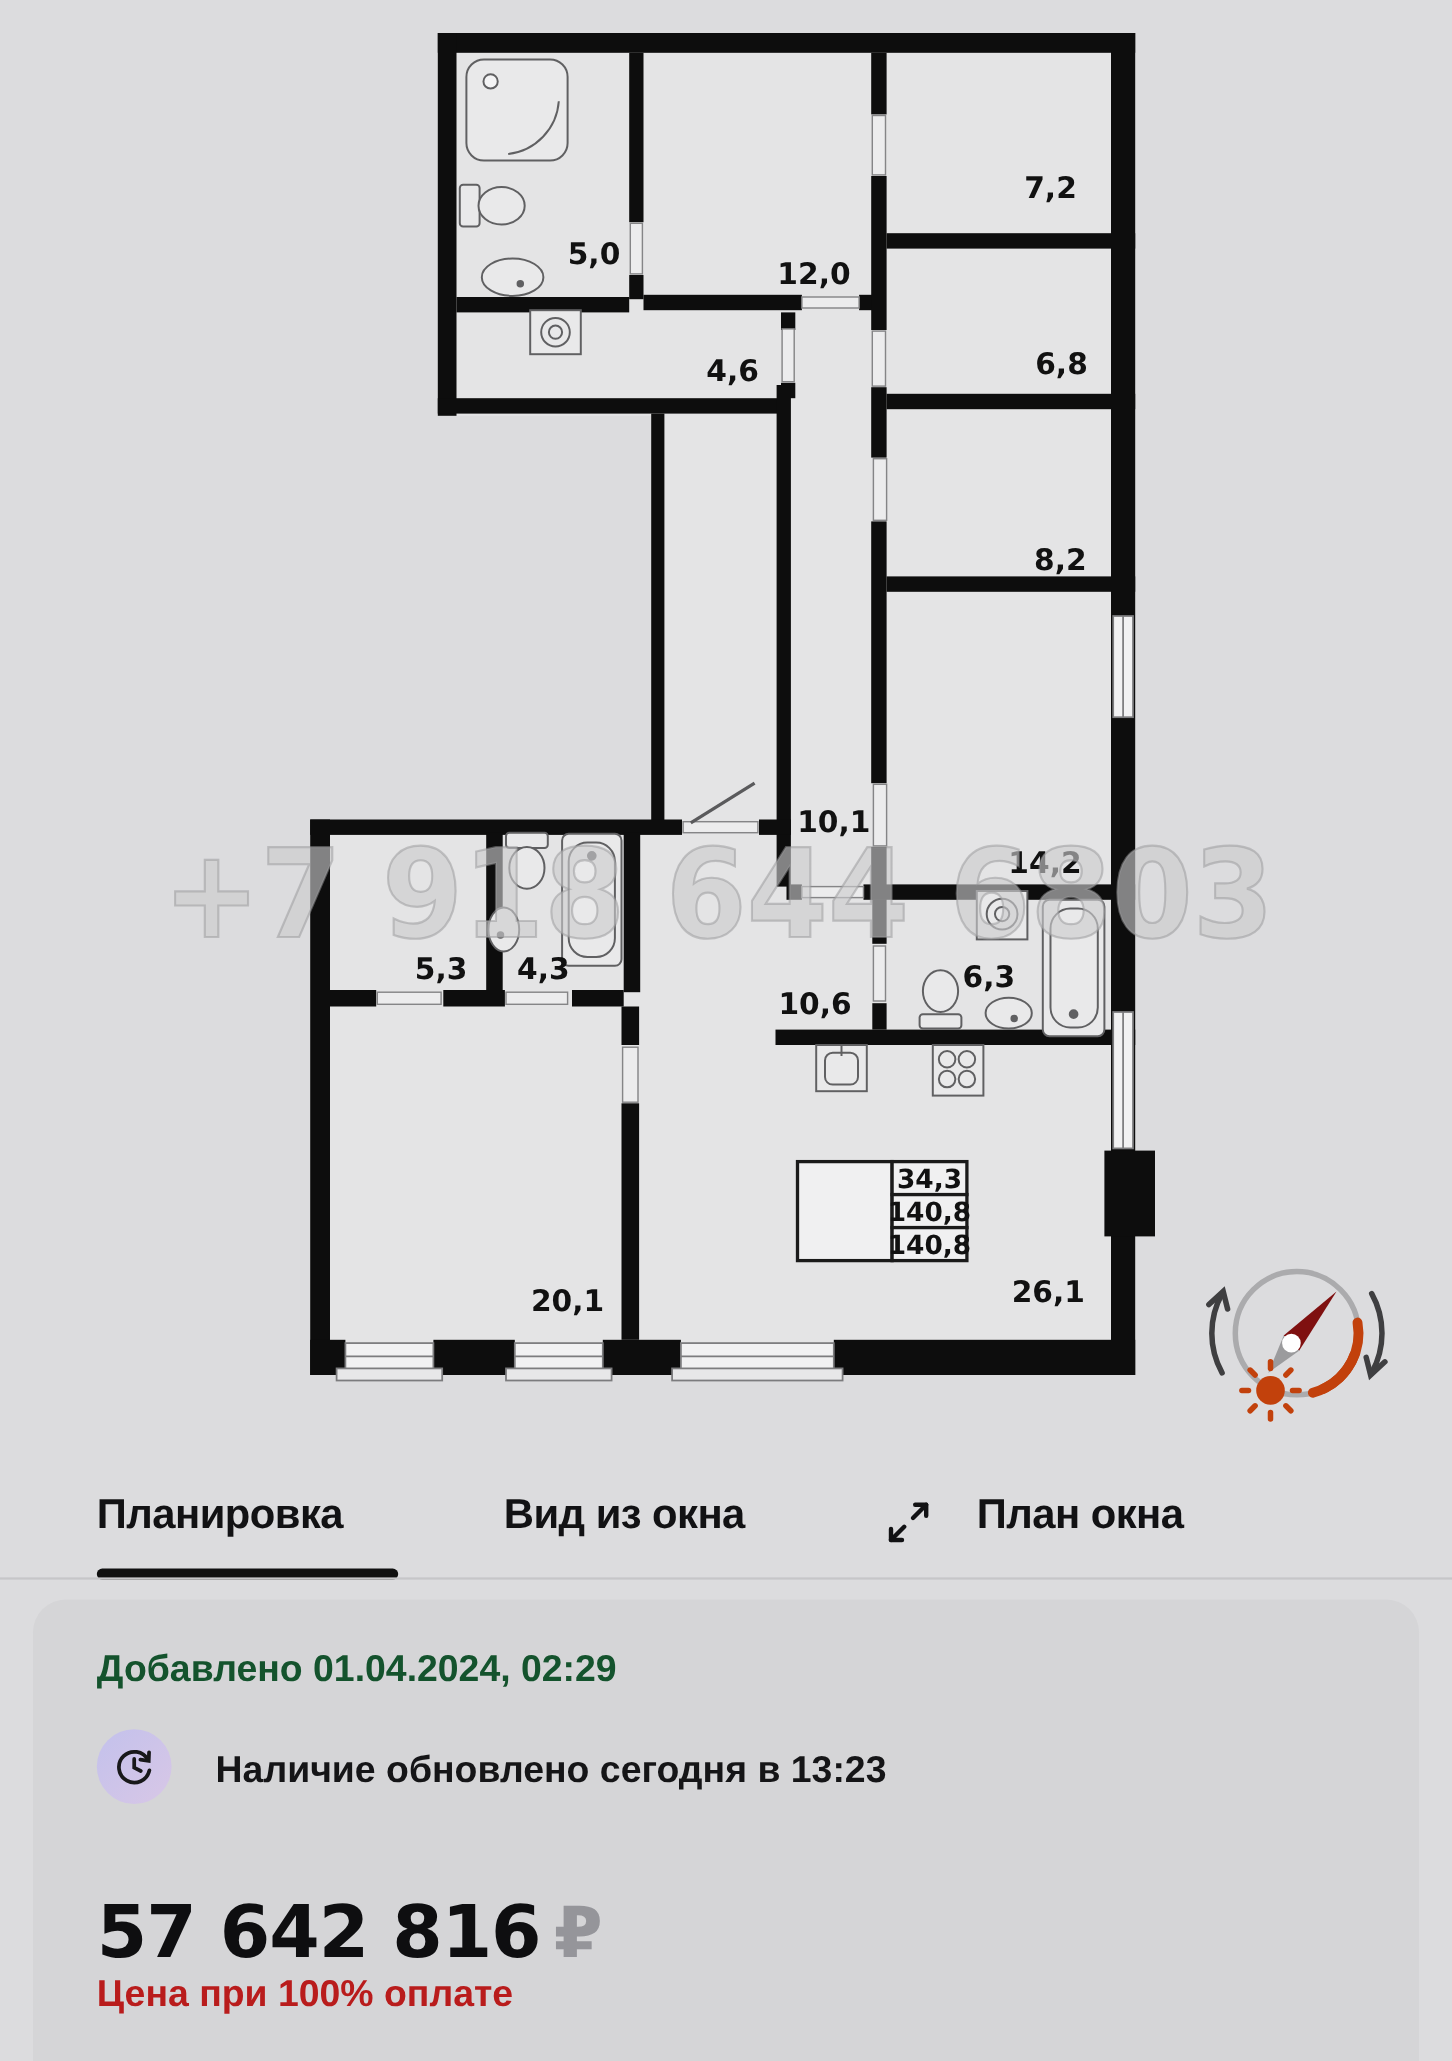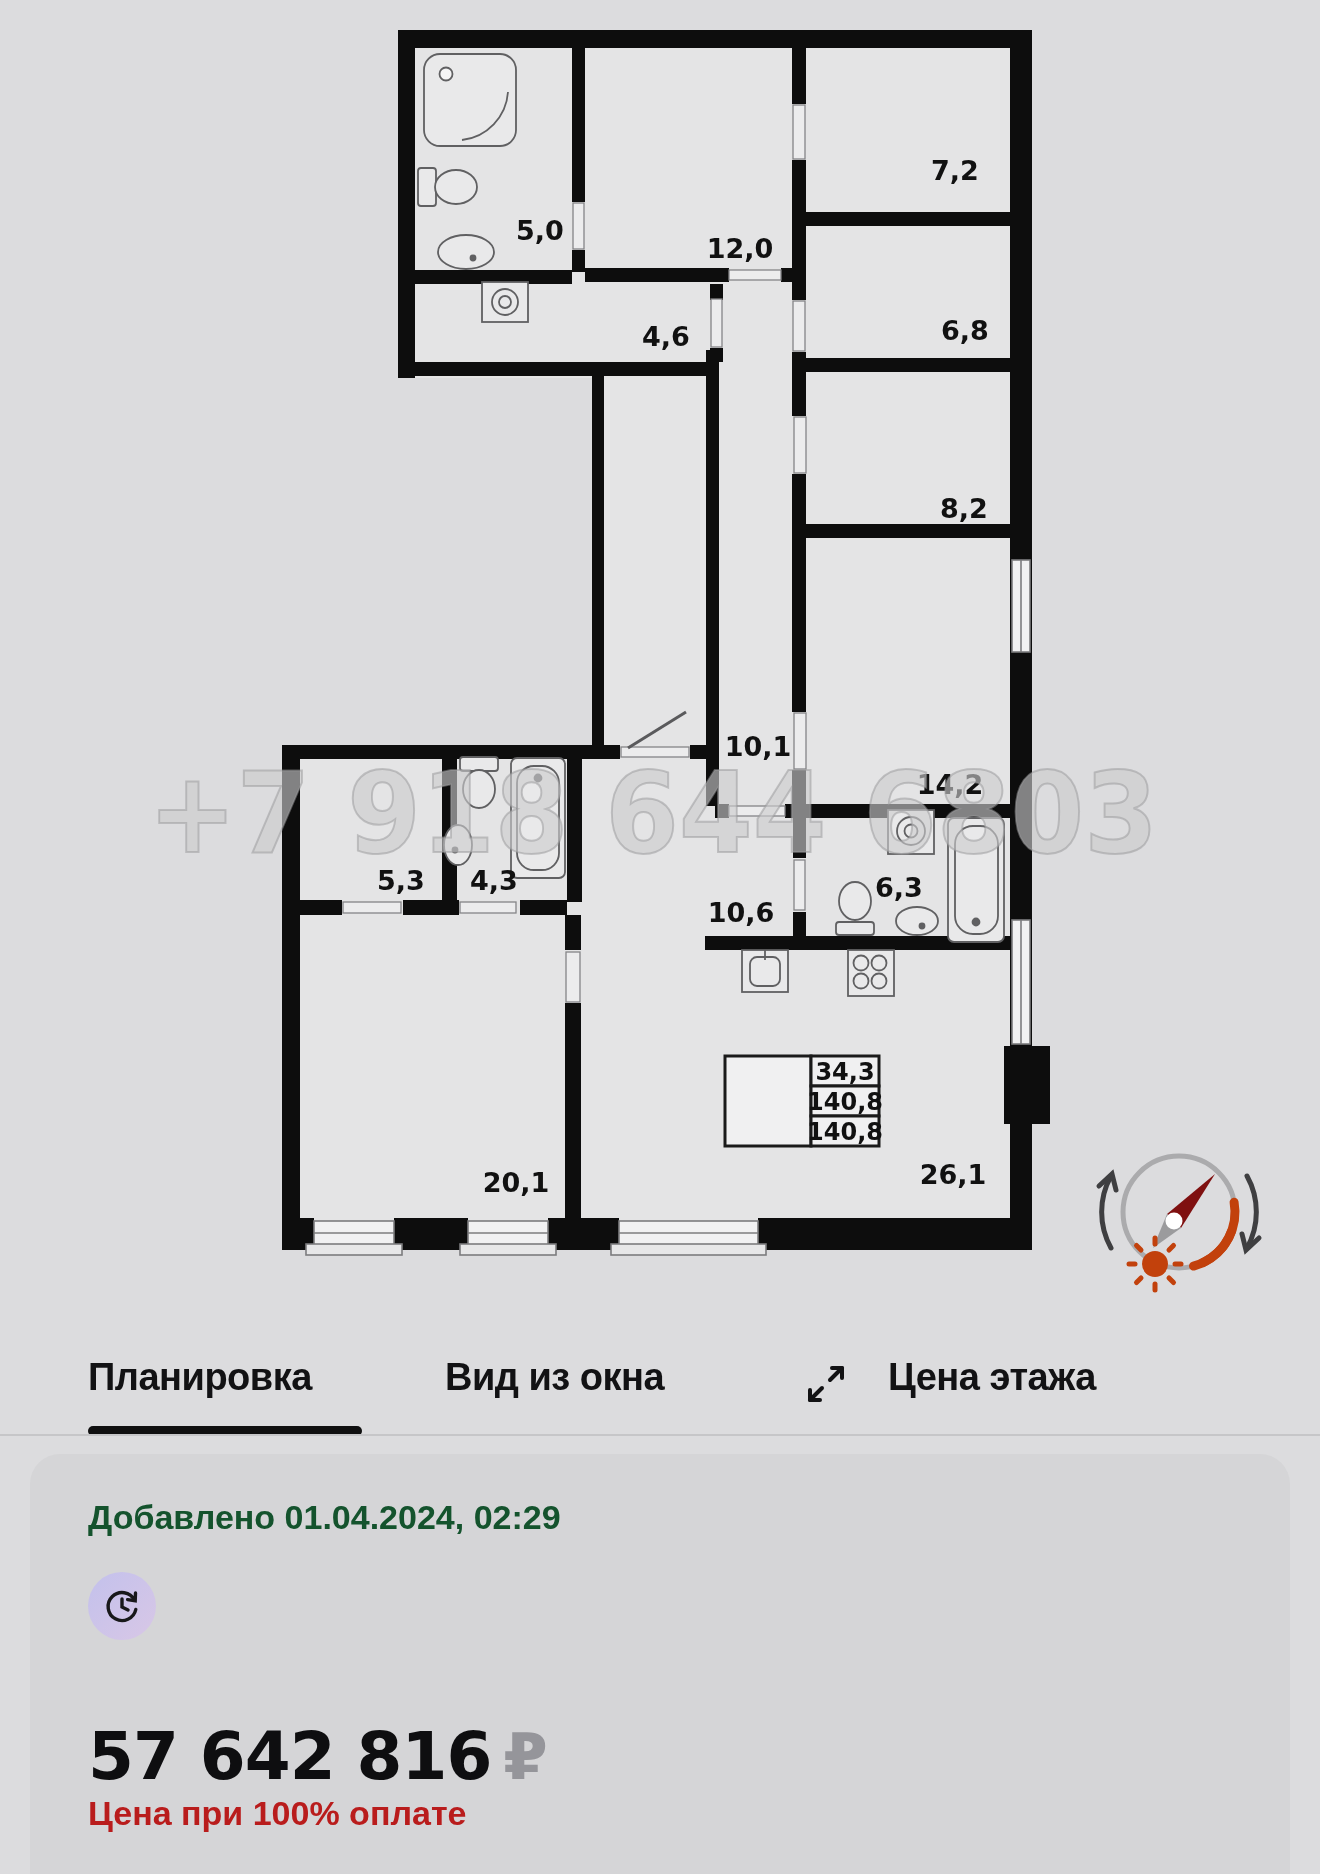--- a/index.html
+++ b/index.html
@@ -253,44 +253,45 @@
       <path d="M -68 36 A 74 74 0 0 1 -68 -36"></path>
       <polyline points="-80,-26 -67,-38 -63,-22" fill="none"></polyline>
       <path d="M 68 -36 A 74 74 0 0 1 68 36"></path>
       <polyline points="80,26 67,38 63,22" fill="none"></polyline>
     </g>
   </g>
 </svg>
 
 <div class="tabs-bar">
   <div class="tab" style="left:88px;">Планировка</div>
-  <div class="tab" style="left:445px;">Вид из окна</div>
+  <div class="tab" style="left:458px;">Вид из окна</div>
   <svg class="expand-btn" viewBox="0 0 52 52">
     <g stroke="#121214" stroke-width="4" fill="none" stroke-linecap="round" stroke-linejoin="round">
       <line x1="30" y1="22" x2="42" y2="10"></line>
         <polyline points="32,10 42,10 42,20"></polyline>
       <line x1="22" y1="30" x2="10" y2="42"></line>
         <polyline points="10,32 10,42 20,42"></polyline>
     </g>
   </svg>
-  <div class="tab" style="left:888px;">Цена этажа</div>
+  <div class="tab" style="left:888px;">План окна</div>
   <div class="tab-underline"></div>
 </div>
 <div class="tabs-divider"></div>
 
 <div class="card">
   <div class="added">Добавлено 01.04.2024, 02:29</div>
 
   <div class="avail-icon">
     <svg width="40" height="40" viewBox="0 0 40 40">
       <g stroke="#18181a" stroke-width="3.4" fill="none" stroke-linecap="round">
         <path d="M 32.5 14 A 14 14 0 1 0 33.8 23.5"></path>
         <polyline points="33.5,7 33.2,14.8 25.6,13.6"></polyline>
         <polyline points="20,13 20,21 26,24"></polyline>
       </g>
     </svg>
   </div>
+  <div class="avail-text">Наличие обновлено сегодня в 13:23</div>
 
   <div class="price-row">
     <span class="price-amount">57 642 816</span><span class="price-cur">₽</span>
   </div>
   <div class="price-note">Цена при 100% оплате</div>
 </div>
 
 </body></html>

